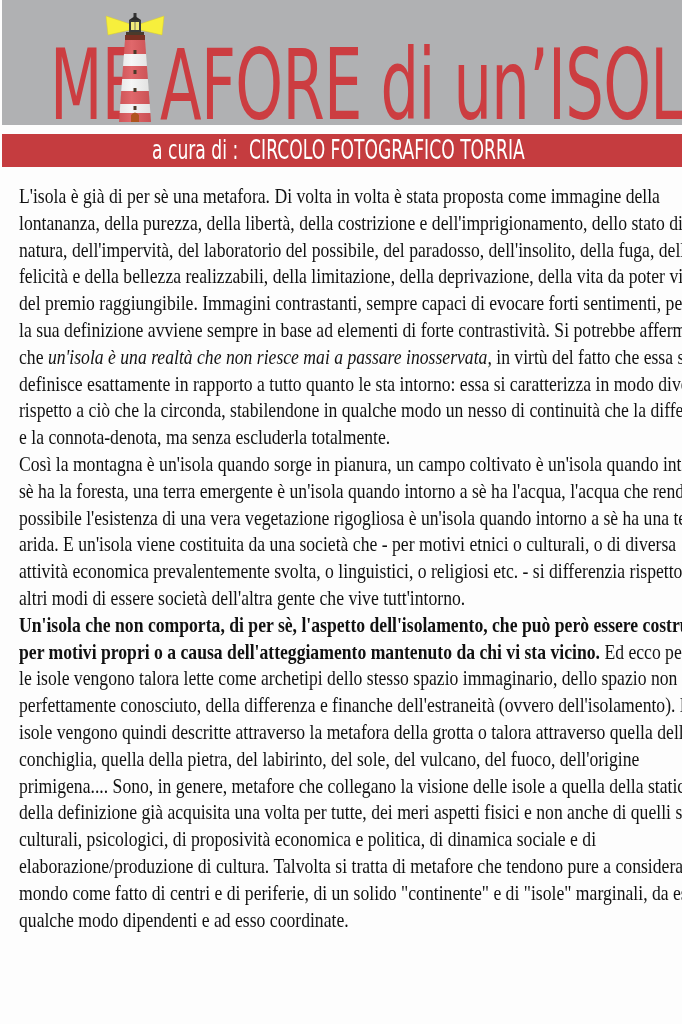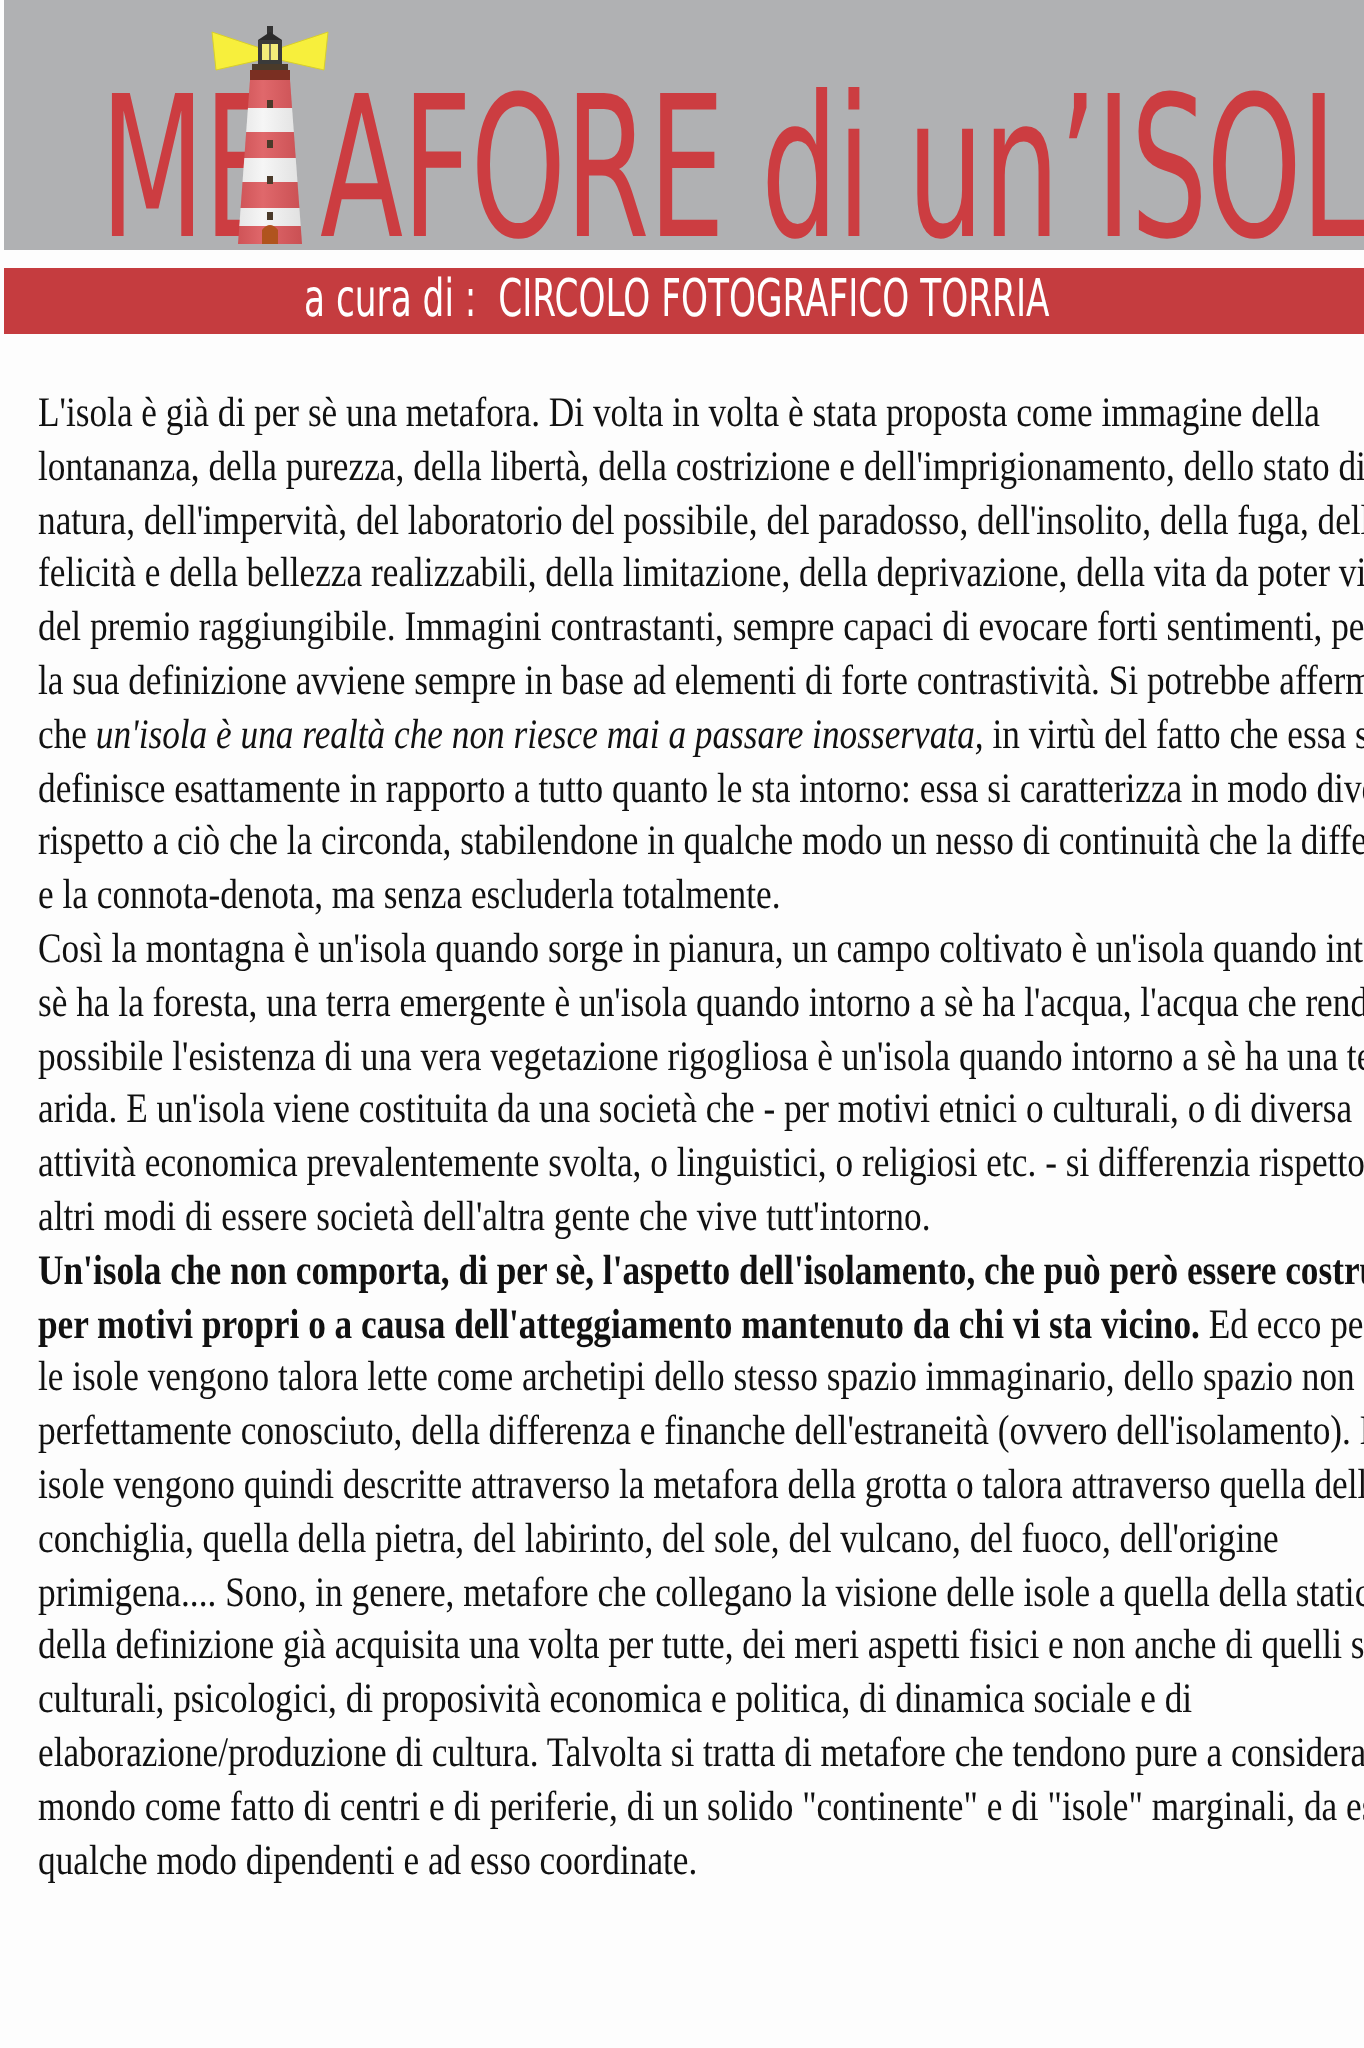--- a/index.html
+++ b/index.html
@@ -35,21 +35,21 @@
     .subtitle {
       position: absolute; left: 152px; top: 133px;
       font-family: "DejaVu Sans", sans-serif;
       font-size: 26px; line-height: 34px;
       color: #ffffff;
       transform-origin: left top;
       transform: scaleX(0.66);
       white-space: pre;
     }
     .body-text {
-      position: absolute; left: 19px; top: 193px; width: 660px;
+      position: absolute; left: 19px; top: 183px; width: 660px;
     }
     .line {
       display: block;
       height: 26.8px; line-height: 26.8px;
       font-family: "Liberation Serif", serif;
       font-size: 21px;
       color: #111111;
       white-space: pre;
       transform-origin: left center;
       transform: scaleX(0.84);

